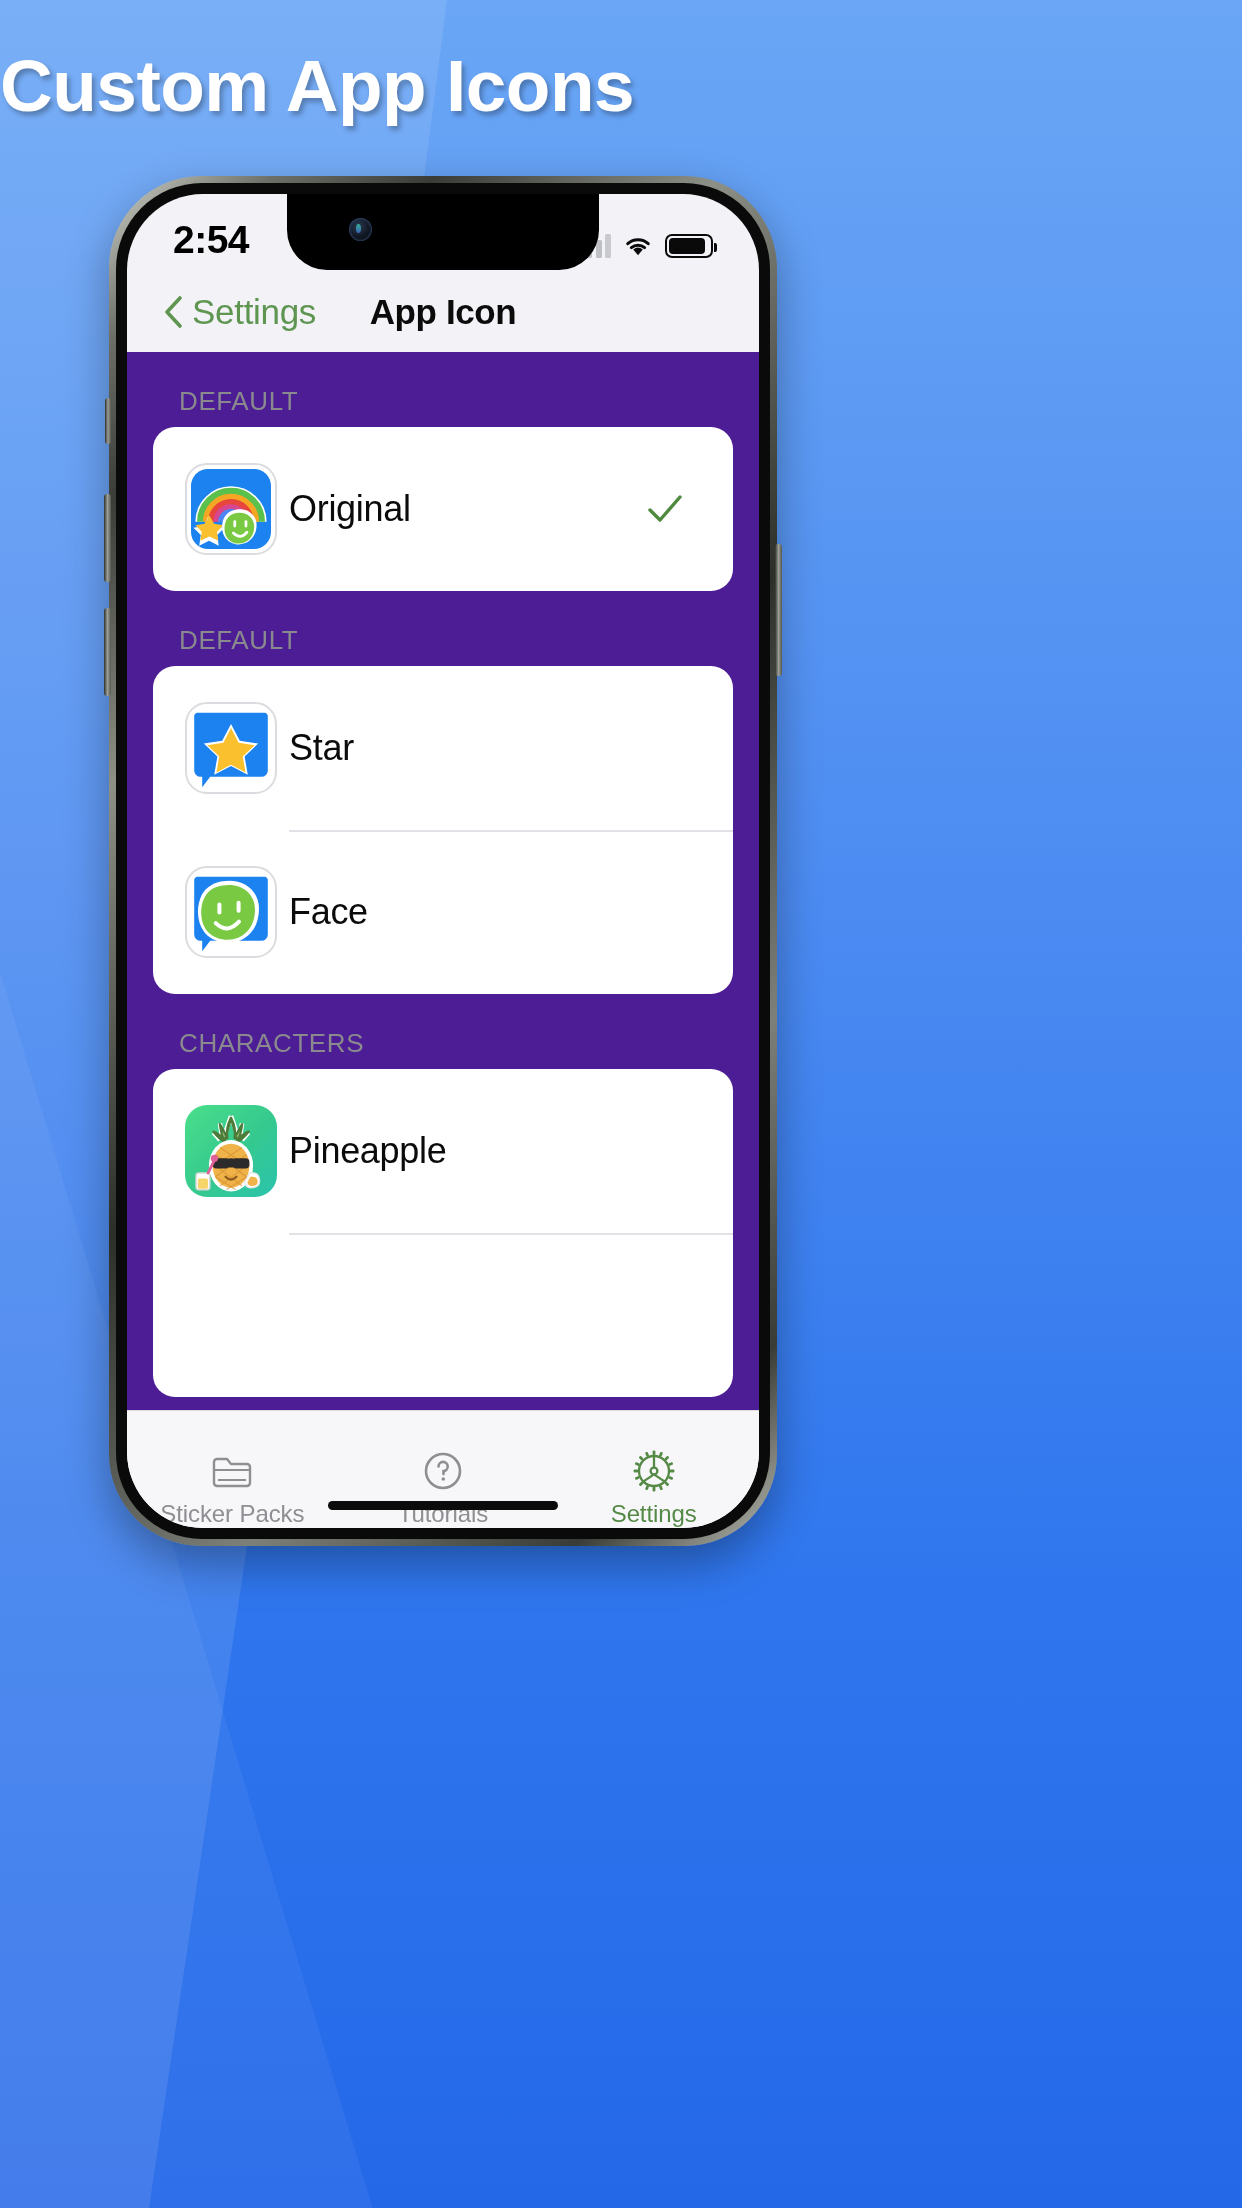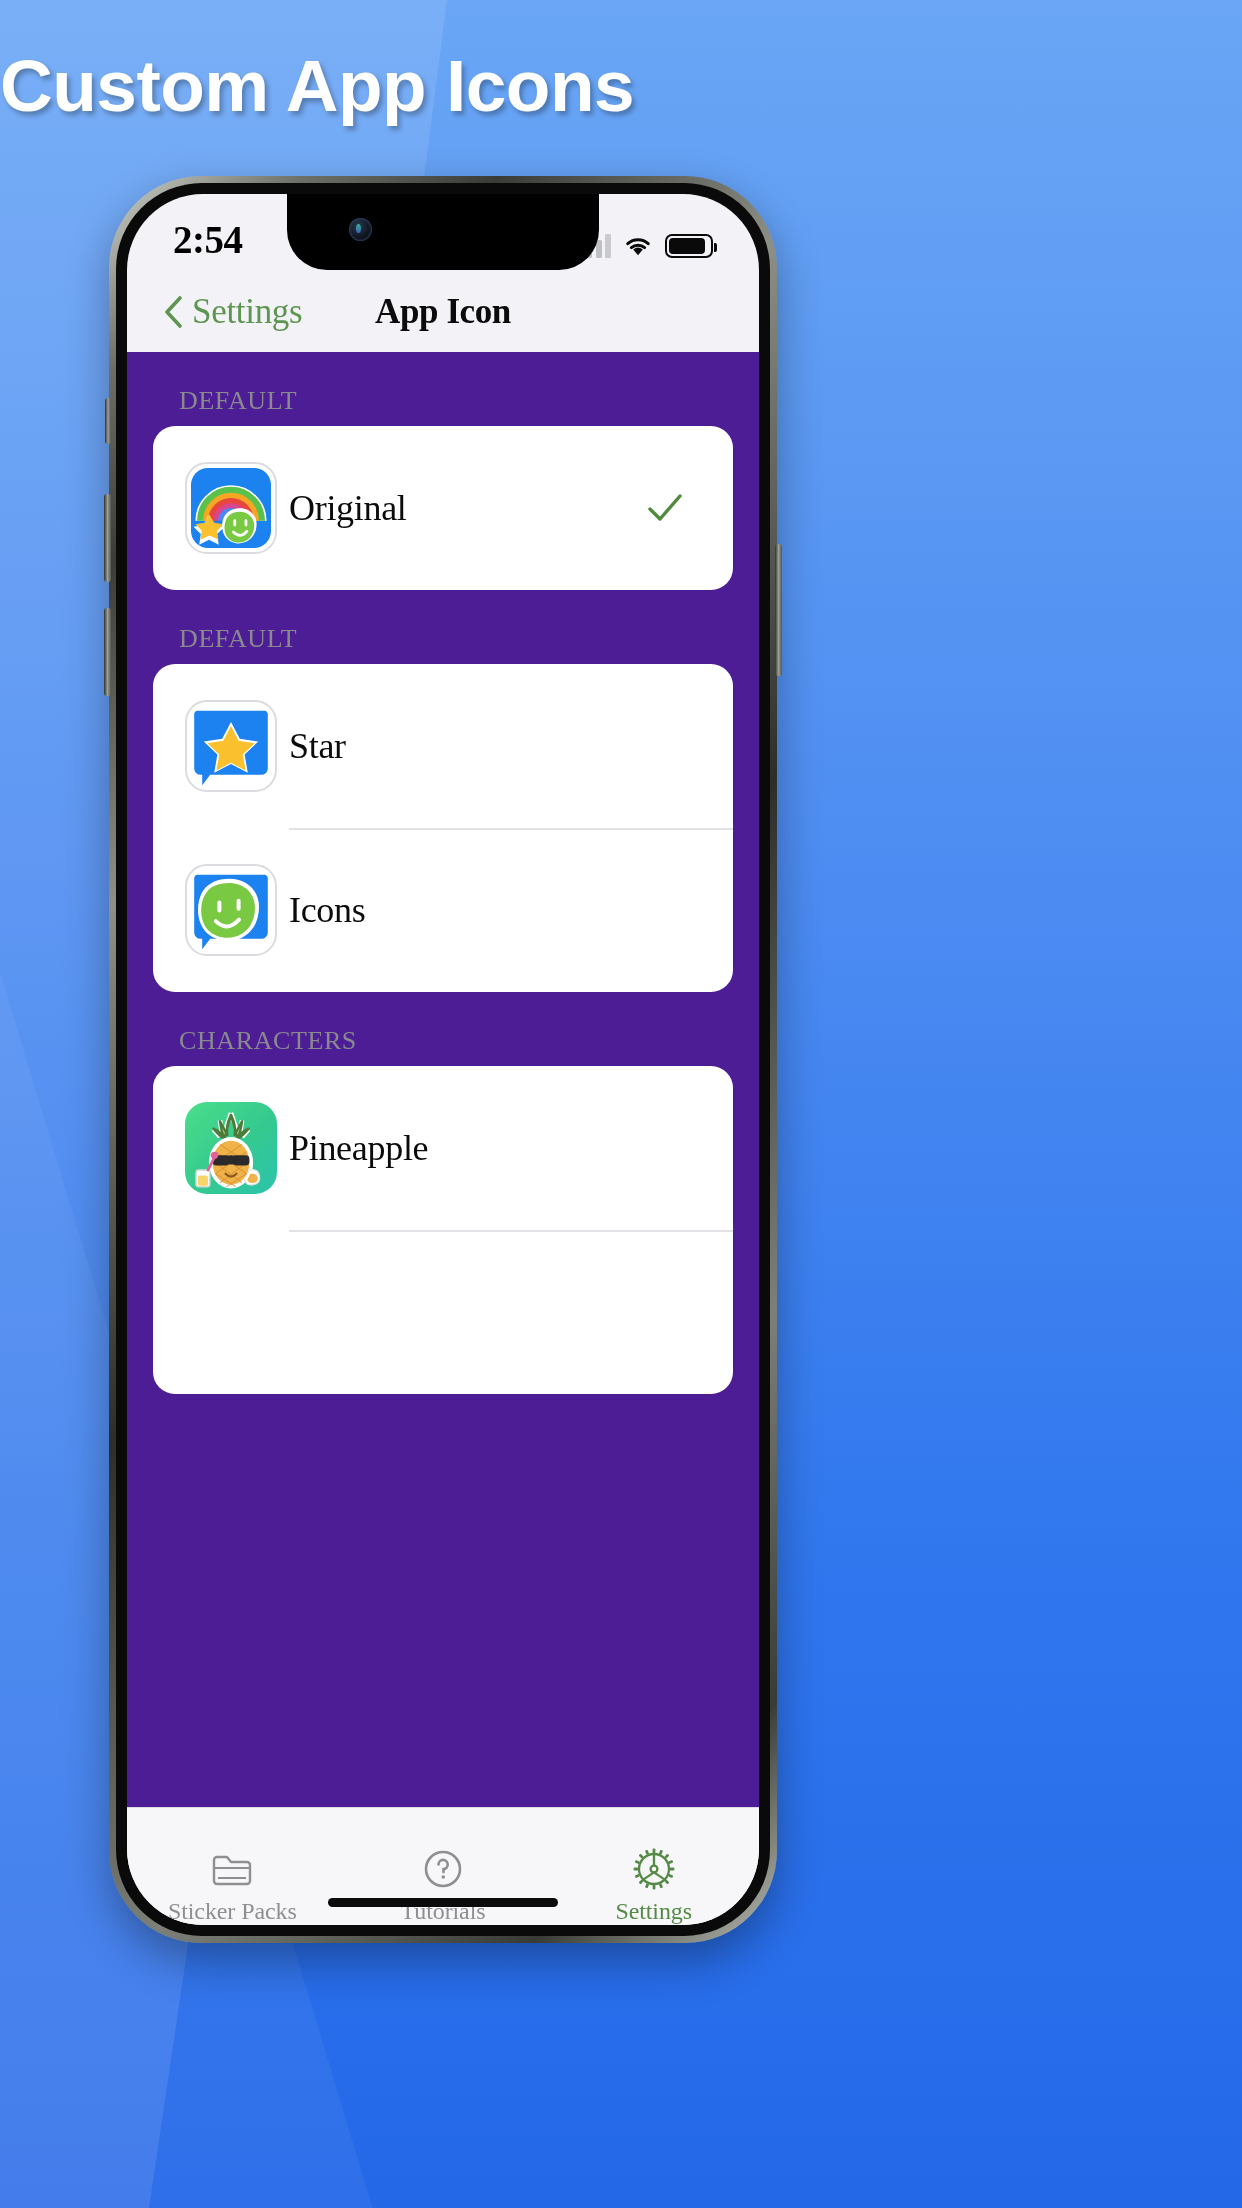--- a/index.html
+++ b/index.html
@@ -31,26 +31,25 @@
     font-size:73px; font-weight:bold;
     letter-spacing:-0.5px;
     color:#ffffff;
     text-shadow:3px 4px 5px rgba(0,0,0,0.28);
     font-family:Liberation Sans, sans-serif;
   }
 
   
   #phone {
     position:absolute; left:109px; top:176px;
-    width:668px; height:1767px;
+    width:668px; height:1370px;
     border-radius:92px;
     background:linear-gradient(135deg,#cfd2c9 0%,#6d7068 8%,#3a3c38 16%,#8d9086 30%,#2c2e2a 52%,#7d8078 74%,#393b36 90%,#b9bcb2 100%);
     padding:7px;
     box-shadow:0 18px 45px rgba(0,0,0,0.33);
-    font-family:Liberation Serif, serif;
   }
   #phone-inner {
     width:100%; height:100%;
     border-radius:86px;
     background:#0a0a0a;
     padding:11px;
     position:relative;
   }
   #screen {
     width:100%; height:100%;
@@ -306,21 +305,21 @@
                     <path d="M4 6 h92 v72 a8 8 0 0 1 -8 8 H24 l-10 13 v-13 H12 a8 8 0 0 1 -8 -8 Z" fill="#1b82f0"></path>
                     <path d="M30 14 c30 -10 55 6 55 32 c0 30 -22 46 -46 42 c-22 -4 -32 -22 -30 -44 c2 -16 9 -25 21 -30 Z" fill="#fff"></path>
                     <path d="M31 19 c27 -9 49 5 49 28 c0 27 -20 41 -41 37 c-19 -3 -28 -19 -26 -39 c2 -14 8 -22 18 -26 Z" fill="#7ac943"></path>
                     <rect x="33" y="38" width="5" height="15" rx="2.5" fill="#fff"></rect>
                     <rect x="57" y="36" width="5" height="15" rx="2.5" fill="#fff"></rect>
                     <path d="M31 64 q14 14 29 -2" stroke="#fff" stroke-width="5" fill="none" stroke-linecap="round"></path>
                   </svg>
                 </div>
               </div>
             </div>
-            <span class="label">Icons</span>
+            <span class="label">Face</span>
           </div>
         </div>
 
         <div class="sec-header">CHARACTERS</div>
         <div class="card">
 
           <div class="row">
             <div class="icon-wrap">
               <div class="appicon" style="background:linear-gradient(135deg,#4ade8a 0%,#35c98f 55%,#2bc3ad 100%);">
                 <svg viewBox="0 0 100 100" style="width:100%;height:100%;display:block">

